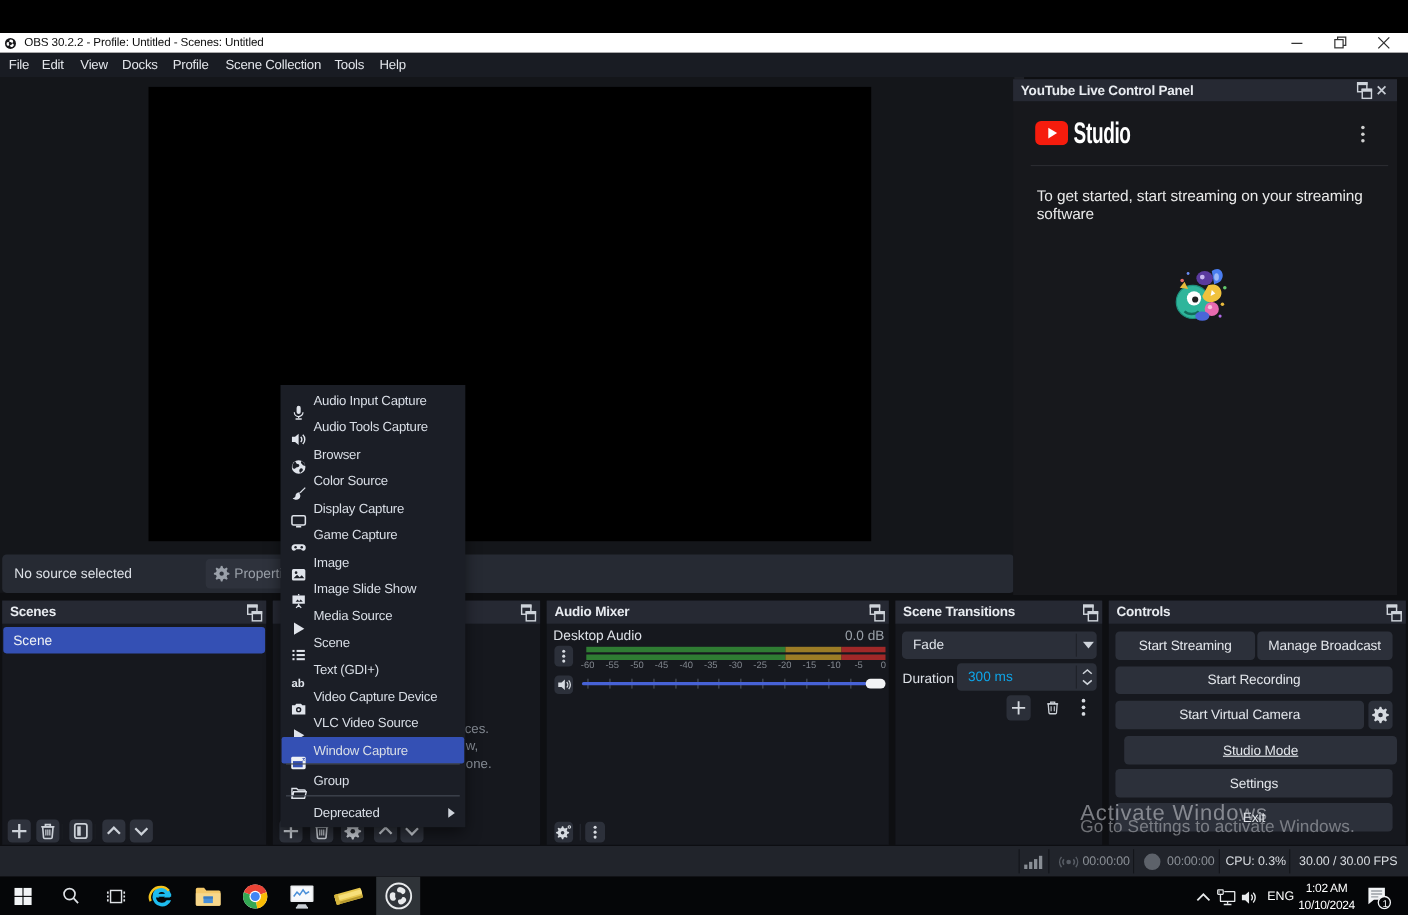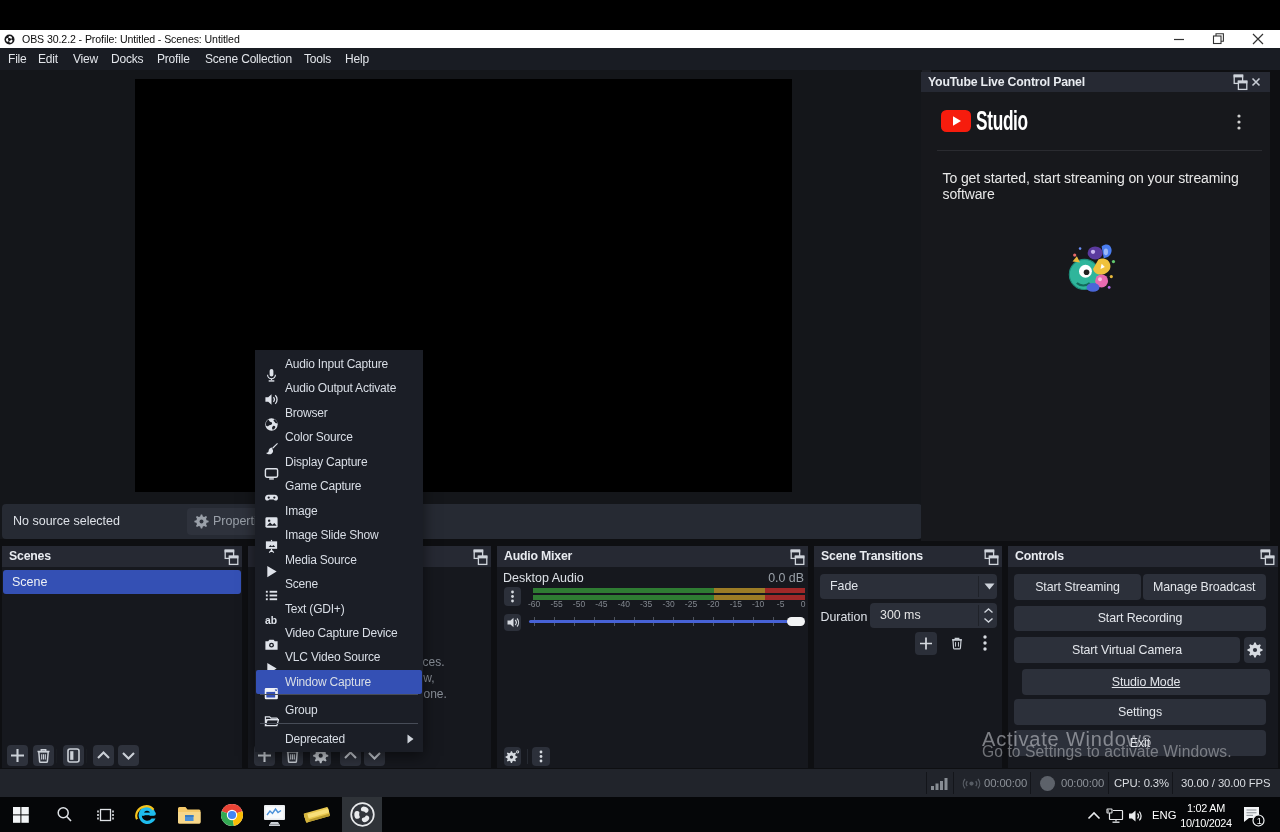--- a/index.html
+++ b/index.html
@@ -273,21 +273,21 @@
     </div>
     <div class="abs" style="left:6px;top:28px;width:176.6px;height:24.5px;background:#2b2f39;border-radius:4px;">
       <span class="abs" style="left:10px;top:0;height:24.5px;line-height:24.5px;font-size:12.4px;color:#dfe3e9;">Fade</span>
       <div class="abs" style="left:158px;top:2px;width:1px;height:20.5px;background:#1f2229;"></div>
       <svg class="abs" style="left:164px;top:9px" width="11" height="7" viewBox="0 0 11 7">
             <polygon points="0.5,0.5 10.5,0.5 5.5,6.5" fill="#cfd4db"></polygon>
           </svg>
     </div>
     <span class="abs" style="left:6.5px;top:62.5px;height:16px;line-height:16px;font-size:12.4px;color:#dde1e7;">Duration</span>
     <div class="abs" style="left:56px;top:57.4px;width:126.6px;height:24.6px;background:#2b2f39;border-radius:4px;">
-      <span class="abs" style="left:10px;top:0;height:24.6px;line-height:24.6px;font-size:12.4px;color:#e5e5e5;">300 ms</span>
+      <span class="abs" style="left:10px;top:0;height:24.6px;line-height:24.6px;font-size:12.4px;color:#0ea5e9;">300 ms</span>
       <div class="abs" style="left:108px;top:2px;width:1px;height:20.6px;background:#1f2229;"></div>
       <svg class="abs" style="left:112px;top:3px" width="13" height="9" viewBox="0 0 13 9">
             <path d="M2.5 6.5l4-3.5 4 3.5" fill="none" stroke="#cfd4db" stroke-width="1.4"></path>
           </svg>
       <svg class="abs" style="left:112px;top:13px" width="13" height="9" viewBox="0 0 13 9">
             <path d="M2.5 2.5l4 3.5 4-3.5" fill="none" stroke="#cfd4db" stroke-width="1.4"></path>
           </svg>
     </div>
     <div class="abs" style="left:101.4px;top:85.8px;width:22px;height:23px;background:#2b2f39;border-radius:4px;">
       <svg width="22" height="23" viewBox="0 0 22 23">
@@ -343,21 +343,21 @@
               <line x1="8" y1="11.5" x2="8" y2="13" stroke="#dfe3ea" stroke-width="1.2"></line>
               <line x1="5" y1="13.8" x2="11" y2="13.8" stroke="#dfe3ea" stroke-width="1.5"></line>
             </svg></span>
           <span class="tx">Audio Input Capture</span>
         </div>
     <div class="pmi" style="top:26.4px;">
           <span class="ic"><svg viewBox="0 0 16 16">
               <polygon points="1.5,5.5 4.5,5.5 8,2.5 8,13.5 4.5,10.5 1.5,10.5" fill="#dfe3ea"></polygon>
               <path d="M10 5.5a3.4 3.4 0 0 1 0 5M12 3.5a6.2 6.2 0 0 1 0 9" fill="none" stroke="#dfe3ea" stroke-width="1.4"></path>
             </svg></span>
-          <span class="tx">Audio Output Activate</span>
+          <span class="tx">Audio Tools Capture</span>
         </div>
     <div class="pmi" style="top:50.9px;">
           <span class="ic"><svg viewBox="0 0 16 16">
               <circle cx="8" cy="8" r="6.6" fill="#dfe3ea"></circle>
               <path d="M4.5 2.6c1.5 1 1 2.4 2.6 2.6 1.6 0.2 2 1.4 1.2 2.4-0.8 1-2.6 0.4-3.4 1.6-0.7 1-2.2 0.8-2.8-0.4a6.6 6.6 0 0 1 2.4-6.2zM9.8 9.5c1.3-0.6 2.6 0.4 2.2 1.8-0.3 1.2-1.6 1.2-2 2.4-1.6-0.2-2-3.4-0.2-4.2zM11 2.3a6.6 6.6 0 0 1 3.4 4.2c-1 0.6-2.4 0.2-2.8-0.8-0.4-1-1.6-1-1.4-2.2 0.1-0.7 0.4-1 0.8-1.2z" fill="#1b1e26"></path>
             </svg></span>
           <span class="tx">Browser</span>
         </div>
     <div class="pmi" style="top:75.3px;">
           <span class="ic"><svg viewBox="0 0 16 16">

